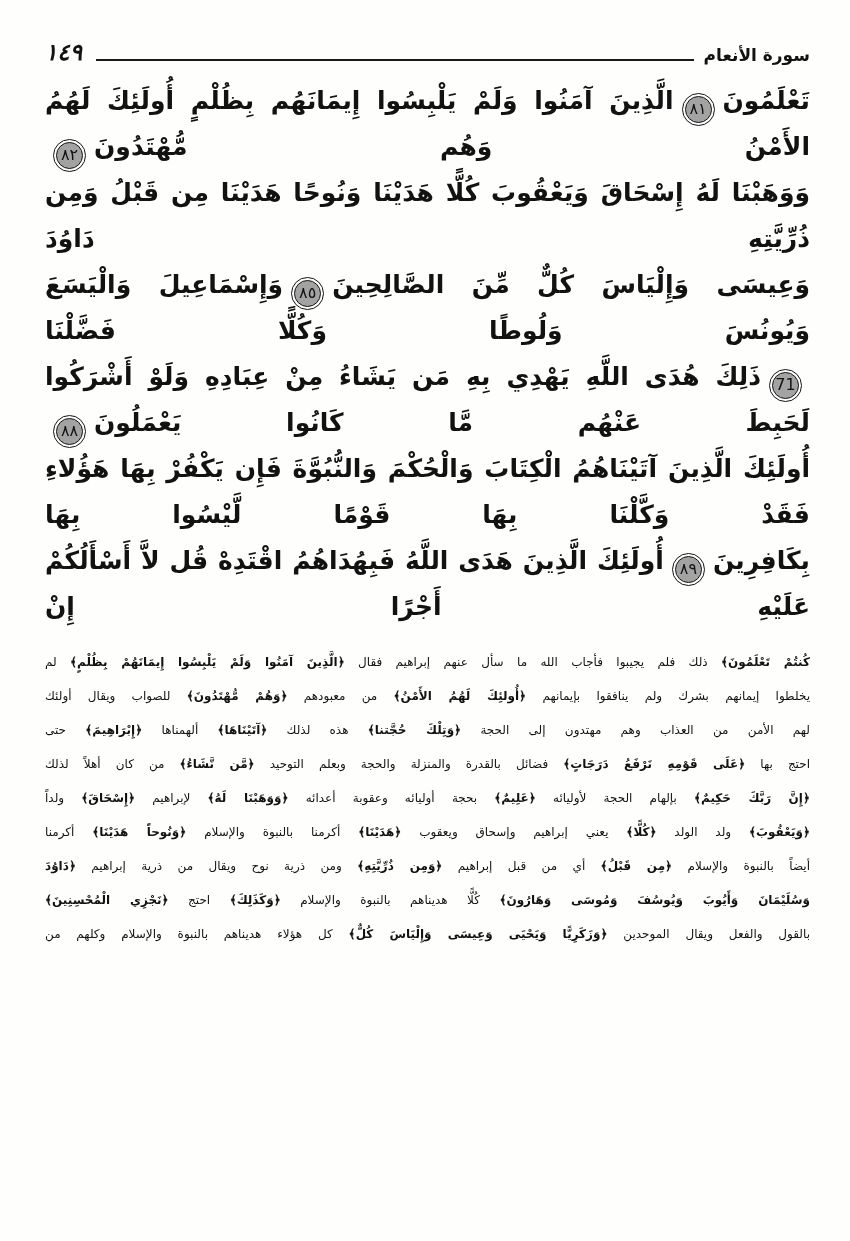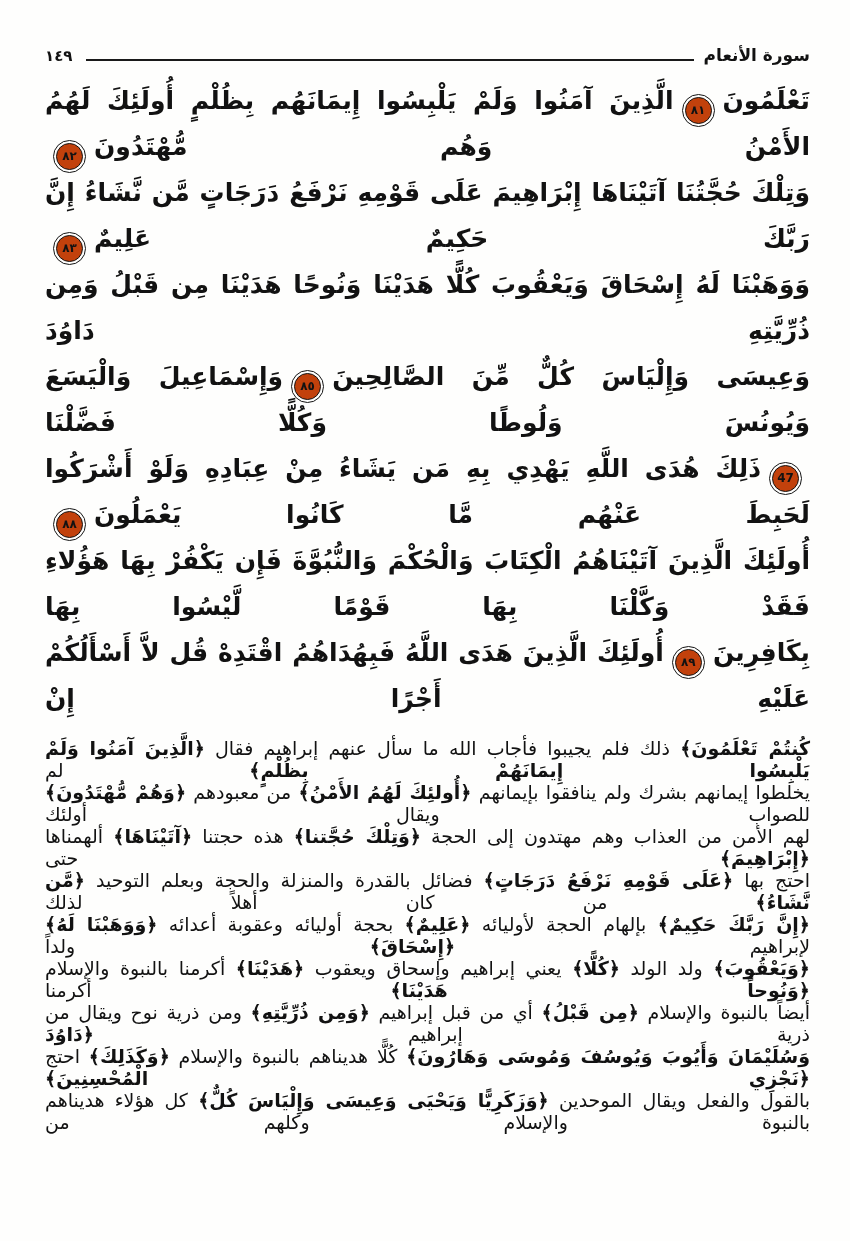--- a/index.html
+++ b/index.html
@@ -32,24 +32,25 @@
     margin-top: 8px;
   }
   .header-rule {
     flex: 1;
     border-top: 2.6px solid #1a1a1a;
     margin: 0 10px 3px 14px;
     height: 0;
   }
   .page-number {
     font-weight: bold;
-    font-size: 15px;
+    font-size: 23px;
     white-space: nowrap;
     line-height: 1;
     letter-spacing: 3px;
+    font-style: italic;
   }
 
   
   .quran-block { margin-top: 14px; }
   .quran-line {
     font-size: 25px;
     font-weight: bold;
     line-height: 46px;
     text-align: justify;
     text-align-last: justify;
@@ -59,65 +60,64 @@
   .verse-marker {
     display: inline-flex;
     align-items: center;
     justify-content: center;
     width: 25px;
     height: 25px;
     border: 1.5px solid #141414;
     outline: 1.4px solid #141414;
     outline-offset: 2.5px;
     border-radius: 50%;
-    font-size: 12px;
-    font-weight: bold;
+    font-size: 16px;
+    font-weight: normal;
     line-height: 1;
     margin: 0 11px;
     vertical-align: -5px;
-    background: #c2410c;
+    background: #a3a3a3;
   }
 
   
   .tafsir-block { margin-top: 15px; }
   .tafsir-line {
-    font-size: 19px;
-    line-height: 22px;
+    font-size: 12px;
+    line-height: 34px;
     text-align: justify;
     text-align-last: justify;
     -moz-text-align-last: justify;
   }
   .seg-quote { font-weight: bold; }
   .seg-comment { font-weight: normal; }
 </style>
 </head>
 <body>
 
 <div class="page">
 
   <header class="page-header">
     <span class="surah-title">سورة الأنعام</span>
     <span class="header-rule"></span>
     <span class="page-number">١٤٩</span>
   </header>
 
   <section class="quran-block">
       <div class="quran-line"><span class="seg-plain">تَعْلَمُونَ</span><span class="verse-marker">٨١</span><span class="seg-plain">الَّذِينَ آمَنُوا وَلَمْ يَلْبِسُوا إِيمَانَهُم بِظُلْمٍ أُولَئِكَ لَهُمُ الأَمْنُ وَهُم مُّهْتَدُونَ</span><span class="verse-marker">٨٢</span></div>
-      <div class="quran-line"><span class="seg-plain">وَتِلْكَ حُجَّتُنَا آتَيْنَاهَا إِبْرَاهِيمَ عَلَى قَوْمِهِ نَرْفَعُ دَرَجَاتٍ مَّن نَّشَاءُ إِنَّ رَبَّكَ حَكِيمٌ عَلِيمٌ</span><span class="verse-marker">٨٣</span></div>
       <div class="quran-line"><span class="seg-plain">وَوَهَبْنَا لَهُ إِسْحَاقَ وَيَعْقُوبَ كُلًّا هَدَيْنَا وَنُوحًا هَدَيْنَا مِن قَبْلُ وَمِن ذُرِّيَّتِهِ دَاوُدَ</span></div>
       <div class="quran-line"><span class="seg-plain">وَعِيسَى وَإِلْيَاسَ كُلٌّ مِّنَ الصَّالِحِينَ</span><span class="verse-marker">٨٥</span><span class="seg-plain">وَإِسْمَاعِيلَ وَالْيَسَعَ وَيُونُسَ وَلُوطًا وَكُلًّا فَضَّلْنَا</span></div>
-      <div class="quran-line"><span class="verse-marker">47</span><span class="seg-plain">ذَلِكَ هُدَى اللَّهِ يَهْدِي بِهِ مَن يَشَاءُ مِنْ عِبَادِهِ وَلَوْ أَشْرَكُوا لَحَبِطَ عَنْهُم مَّا كَانُوا يَعْمَلُونَ</span><span class="verse-marker">٨٨</span></div>
+      <div class="quran-line"><span class="verse-marker">71</span><span class="seg-plain">ذَلِكَ هُدَى اللَّهِ يَهْدِي بِهِ مَن يَشَاءُ مِنْ عِبَادِهِ وَلَوْ أَشْرَكُوا لَحَبِطَ عَنْهُم مَّا كَانُوا يَعْمَلُونَ</span><span class="verse-marker">٨٨</span></div>
       <div class="quran-line"><span class="seg-plain">أُولَئِكَ الَّذِينَ آتَيْنَاهُمُ الْكِتَابَ وَالْحُكْمَ وَالنُّبُوَّةَ فَإِن يَكْفُرْ بِهَا هَؤُلاءِ فَقَدْ وَكَّلْنَا بِهَا قَوْمًا لَّيْسُوا بِهَا</span></div>
       <div class="quran-line"><span class="seg-plain">بِكَافِرِينَ</span><span class="verse-marker">٨٩</span><span class="seg-plain">أُولَئِكَ الَّذِينَ هَدَى اللَّهُ فَبِهُدَاهُمُ اقْتَدِهْ قُل لاَّ أَسْأَلُكُمْ عَلَيْهِ أَجْرًا إِنْ</span></div>
     </section>
 
   <section class="tafsir-block">
       <div class="tafsir-line"><span class="seg-quote">كُنتُمْ تَعْلَمُونَ﴾</span><span class="seg-comment"> ذلك فلم يجيبوا فأجاب الله ما سأل عنهم إبراهيم فقال </span><span class="seg-quote">﴿الَّذِينَ آمَنُوا وَلَمْ يَلْبِسُوا إِيمَانَهُمْ بِظُلْمٍ﴾</span><span class="seg-comment"> لم</span></div>
       <div class="tafsir-line"><span class="seg-comment">يخلطوا إيمانهم بشرك ولم ينافقوا بإيمانهم </span><span class="seg-quote">﴿أُولئِكَ لَهُمُ الأَمْنُ﴾</span><span class="seg-comment"> من معبودهم </span><span class="seg-quote">﴿وَهُمْ مُّهْتَدُونَ﴾</span><span class="seg-comment"> للصواب ويقال أولئك</span></div>
-      <div class="tafsir-line"><span class="seg-comment">لهم الأمن من العذاب وهم مهتدون إلى الحجة </span><span class="seg-quote">﴿وَتِلْكَ حُجَّتنا﴾</span><span class="seg-comment"> هذه حجتنا </span><span class="seg-quote">﴿آتَيْنَاهَا﴾</span><span class="seg-comment"> ألهمناها </span><span class="seg-quote">﴿إِبْرَاهِيمَ﴾</span><span class="seg-comment"> حتى</span></div>
+      <div class="tafsir-line"><span class="seg-comment">لهم الأمن من العذاب وهم مهتدون إلى الحجة </span><span class="seg-quote">﴿وَتِلْكَ حُجَّتنا﴾</span><span class="seg-comment"> هذه لذلك </span><span class="seg-quote">﴿آتَيْنَاهَا﴾</span><span class="seg-comment"> ألهمناها </span><span class="seg-quote">﴿إِبْرَاهِيمَ﴾</span><span class="seg-comment"> حتى</span></div>
       <div class="tafsir-line"><span class="seg-comment">احتج بها </span><span class="seg-quote">﴿عَلَى قَوْمِهِ نَرْفَعُ دَرَجَاتٍ﴾</span><span class="seg-comment"> فضائل بالقدرة والمنزلة والحجة وبعلم التوحيد </span><span class="seg-quote">﴿مَّن نَّشَاءُ﴾</span><span class="seg-comment"> من كان أهلاً لذلك</span></div>
       <div class="tafsir-line"><span class="seg-quote">﴿إِنَّ رَبَّكَ حَكِيمٌ﴾</span><span class="seg-comment"> بإلهام الحجة لأوليائه </span><span class="seg-quote">﴿عَلِيمٌ﴾</span><span class="seg-comment"> بحجة أوليائه وعقوبة أعدائه </span><span class="seg-quote">﴿وَوَهَبْنَا لَهُ﴾</span><span class="seg-comment"> لإبراهيم </span><span class="seg-quote">﴿إِسْحَاقَ﴾</span><span class="seg-comment"> ولداً</span></div>
       <div class="tafsir-line"><span class="seg-quote">﴿وَيَعْقُوبَ﴾</span><span class="seg-comment"> ولد الولد </span><span class="seg-quote">﴿كُلًّا﴾</span><span class="seg-comment"> يعني إبراهيم وإسحاق ويعقوب </span><span class="seg-quote">﴿هَدَيْنَا﴾</span><span class="seg-comment"> أكرمنا بالنبوة والإسلام </span><span class="seg-quote">﴿وَنُوحاً هَدَيْنَا﴾</span><span class="seg-comment"> أكرمنا</span></div>
       <div class="tafsir-line"><span class="seg-comment">أيضاً بالنبوة والإسلام </span><span class="seg-quote">﴿مِن قَبْلُ﴾</span><span class="seg-comment"> أي من قبل إبراهيم </span><span class="seg-quote">﴿وَمِن ذُرِّيَّتِهِ﴾</span><span class="seg-comment"> ومن ذرية نوح ويقال من ذرية إبراهيم </span><span class="seg-quote">﴿دَاوُدَ</span></div>
       <div class="tafsir-line"><span class="seg-quote">وَسُلَيْمَانَ وَأَيُوبَ وَيُوسُفَ وَمُوسَى وَهَارُونَ﴾</span><span class="seg-comment"> كُلًّا هديناهم بالنبوة والإسلام </span><span class="seg-quote">﴿وَكَذَلِكَ﴾</span><span class="seg-comment"> احتج </span><span class="seg-quote">﴿نَجْزِي الْمُحْسِنِينَ﴾</span></div>
       <div class="tafsir-line"><span class="seg-comment">بالقول والفعل ويقال الموحدين </span><span class="seg-quote">﴿وَزَكَرِيًّا وَيَحْيَى وَعِيسَى وَإِلْيَاسَ كُلٌّ﴾</span><span class="seg-comment"> كل هؤلاء هديناهم بالنبوة والإسلام وكلهم من</span></div>
     </section>
 
 </div>
 

